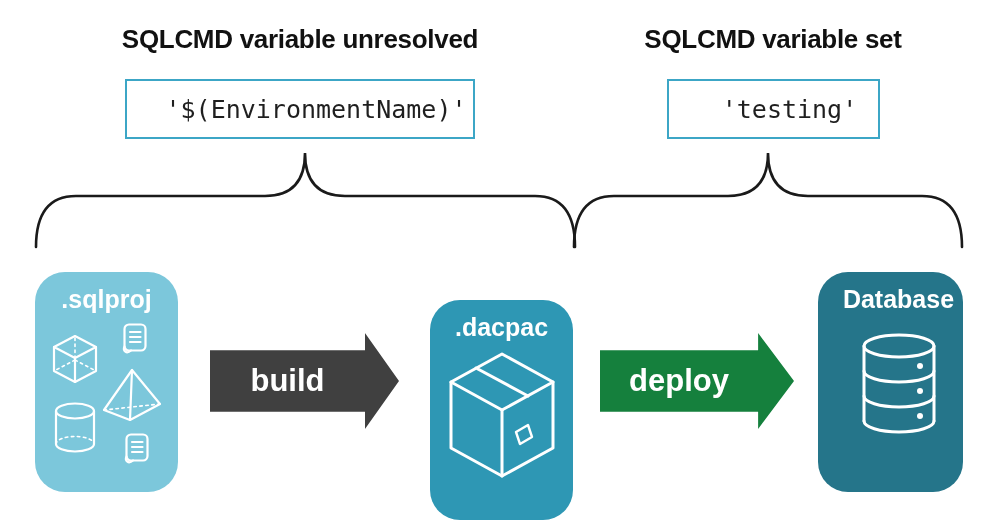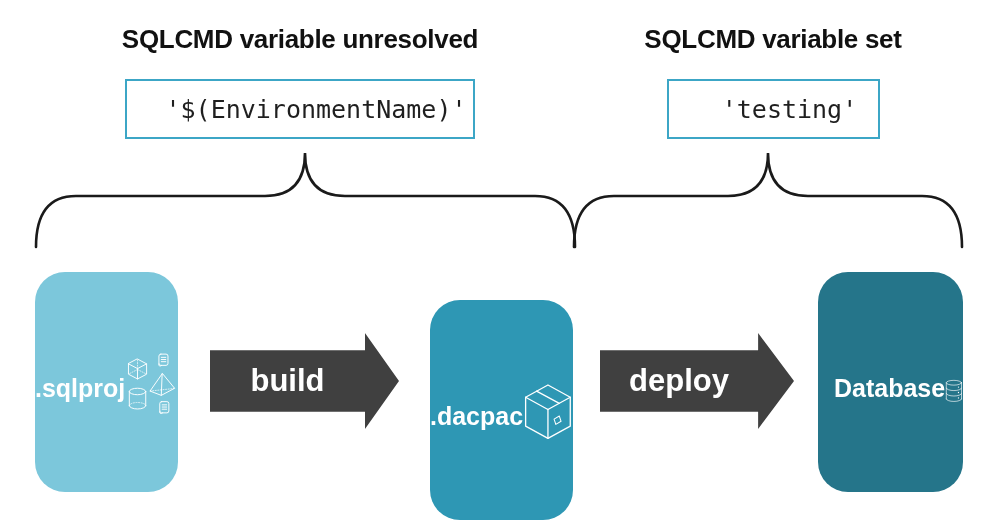--- a/index.html
+++ b/index.html
@@ -48,21 +48,21 @@
     left: 0; top: 0;
     width: 1000px; height: 522px;
     pointer-events: none;
   }
   .card {
     position: absolute;
     top: 272px;
     height: 220px;
     border-radius: 30px;
     display: flex;
-    flex-direction: row;
+    flex-direction: column;
     align-items: center;
   }
   .card.c1 { left: 35px;  width: 143px; background: #7CC7DB; }
   .card.c2 { left: 430px; width: 143px; background: #2E97B4; margin-top: 28px; }
   .card.c3 { left: 818px; width: 145px; background: #25758A; padding-left: 16px; }
   .card-label {
     margin-top: 13px;
     font-size: 25px;
     font-weight: 700;
     color: #ffffff;
@@ -80,21 +80,21 @@
   }
   .arrow.build {
     left: 210px; width: 189px;
     background: #404040;
     clip-path: polygon(0 18%, 82% 18%, 82% 0, 100% 50%, 82% 100%, 82% 82%, 0 82%);
     padding-right: 34px;
     align-items: center;
   }
   .arrow.deploy {
     left: 600px; width: 194px;
-    background: #404040;
+    background: #15803d;
     clip-path: polygon(0 18%, 81.5% 18%, 81.5% 0, 100% 50%, 81.5% 100%, 81.5% 82%, 0 82%);
     padding-right: 36px;
   }
   .arrow-label {
     font-size: 31px;
     font-weight: 700;
     color: #ffffff;
     white-space: nowrap;
   }
 </style>

